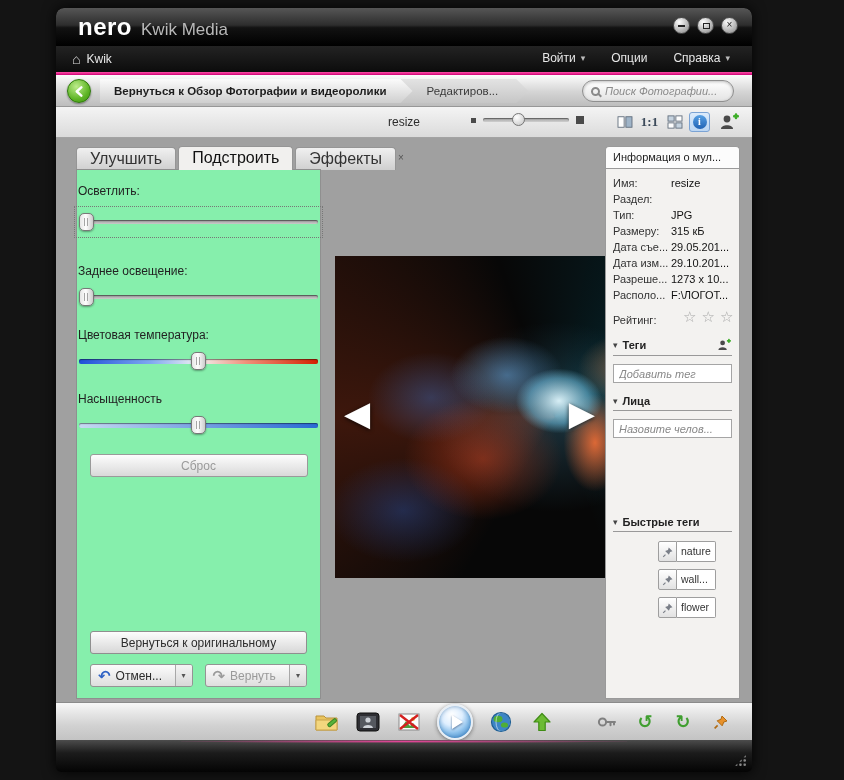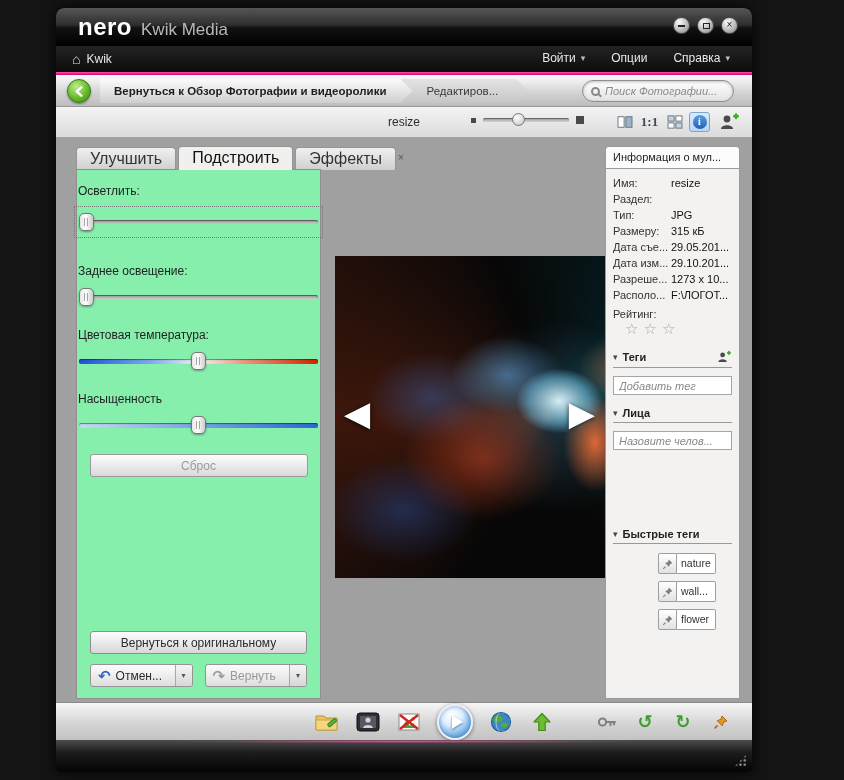--- a/index.html
+++ b/index.html
@@ -100,21 +100,21 @@
   .nav-arrow { position:absolute; top:258px; font-size:34px; color:#fff; text-shadow:0 1px 4px rgba(0,0,0,.8); cursor:pointer; line-height:1; user-select:none; }
   .nav-prev { left:22px; } .nav-next { right:22px; }
 
   
   .right-panel { position:absolute; right:12px; top:8px; width:135px; bottom:3px; font-size:11px; }
   .rp-header { height:22px; background:#fcfcfc; border:1px solid #9a9a9a; border-bottom:none; border-radius:4px 4px 0 0; padding:4px 7px 0; color:#222; white-space:nowrap; overflow:hidden; }
   .rp-body { position:absolute; left:0; top:22px; right:0; bottom:0; background:#f3f2f0; border:1px solid #9a9a9a; padding:8px 7px; overflow:hidden; }
   .f-row { display:flex; margin-bottom:3px; line-height:13px; }
   .f-label { width:58px; color:#333; white-space:nowrap; overflow:hidden; flex:none; }
   .f-value { flex:1; color:#111; white-space:nowrap; overflow:hidden; }
-  .rating-row { display:flex; align-items:flex-start; margin-top:6px;flex-direction:column; }
+  .rating-row { display:flex; align-items:flex-end; margin-top:6px; }
   .stars { margin-left:12px; color:#a9a9a9; font-size:15px; letter-spacing:5px; cursor:pointer; }
   .sec-head { display:flex; align-items:center; gap:5px; margin-top:12px; padding-bottom:3px; border-bottom:1px solid #999; font-weight:bold; color:#222; }
   .tri { font-size:9px; color:#444; }
   .sec-icon { margin-left:auto; cursor:pointer; }
   .rp-input { width:100%; height:19px; margin-top:8px; border:1px solid #a5a5a5; background:#fff; font-size:11px; font-style:italic; color:#666; padding:0 5px; outline:none; font-family:inherit; }
   .rp-input::placeholder { color:#888; font-style:italic; }
   .faces-spacer { height:66px; }
   .qt-grid { display:grid; grid-template-columns:1fr 1fr; gap:7px 7px; margin-top:9px; }
   .qt { display:flex; height:21px;padding-left:45px; }
   .qt-pin { width:19px; border:1px solid #9e9e9e; border-radius:2px 0 0 2px; background:linear-gradient(#fff,#e2e2e2); display:flex; align-items:center; justify-content:center; cursor:pointer; flex:none; }

